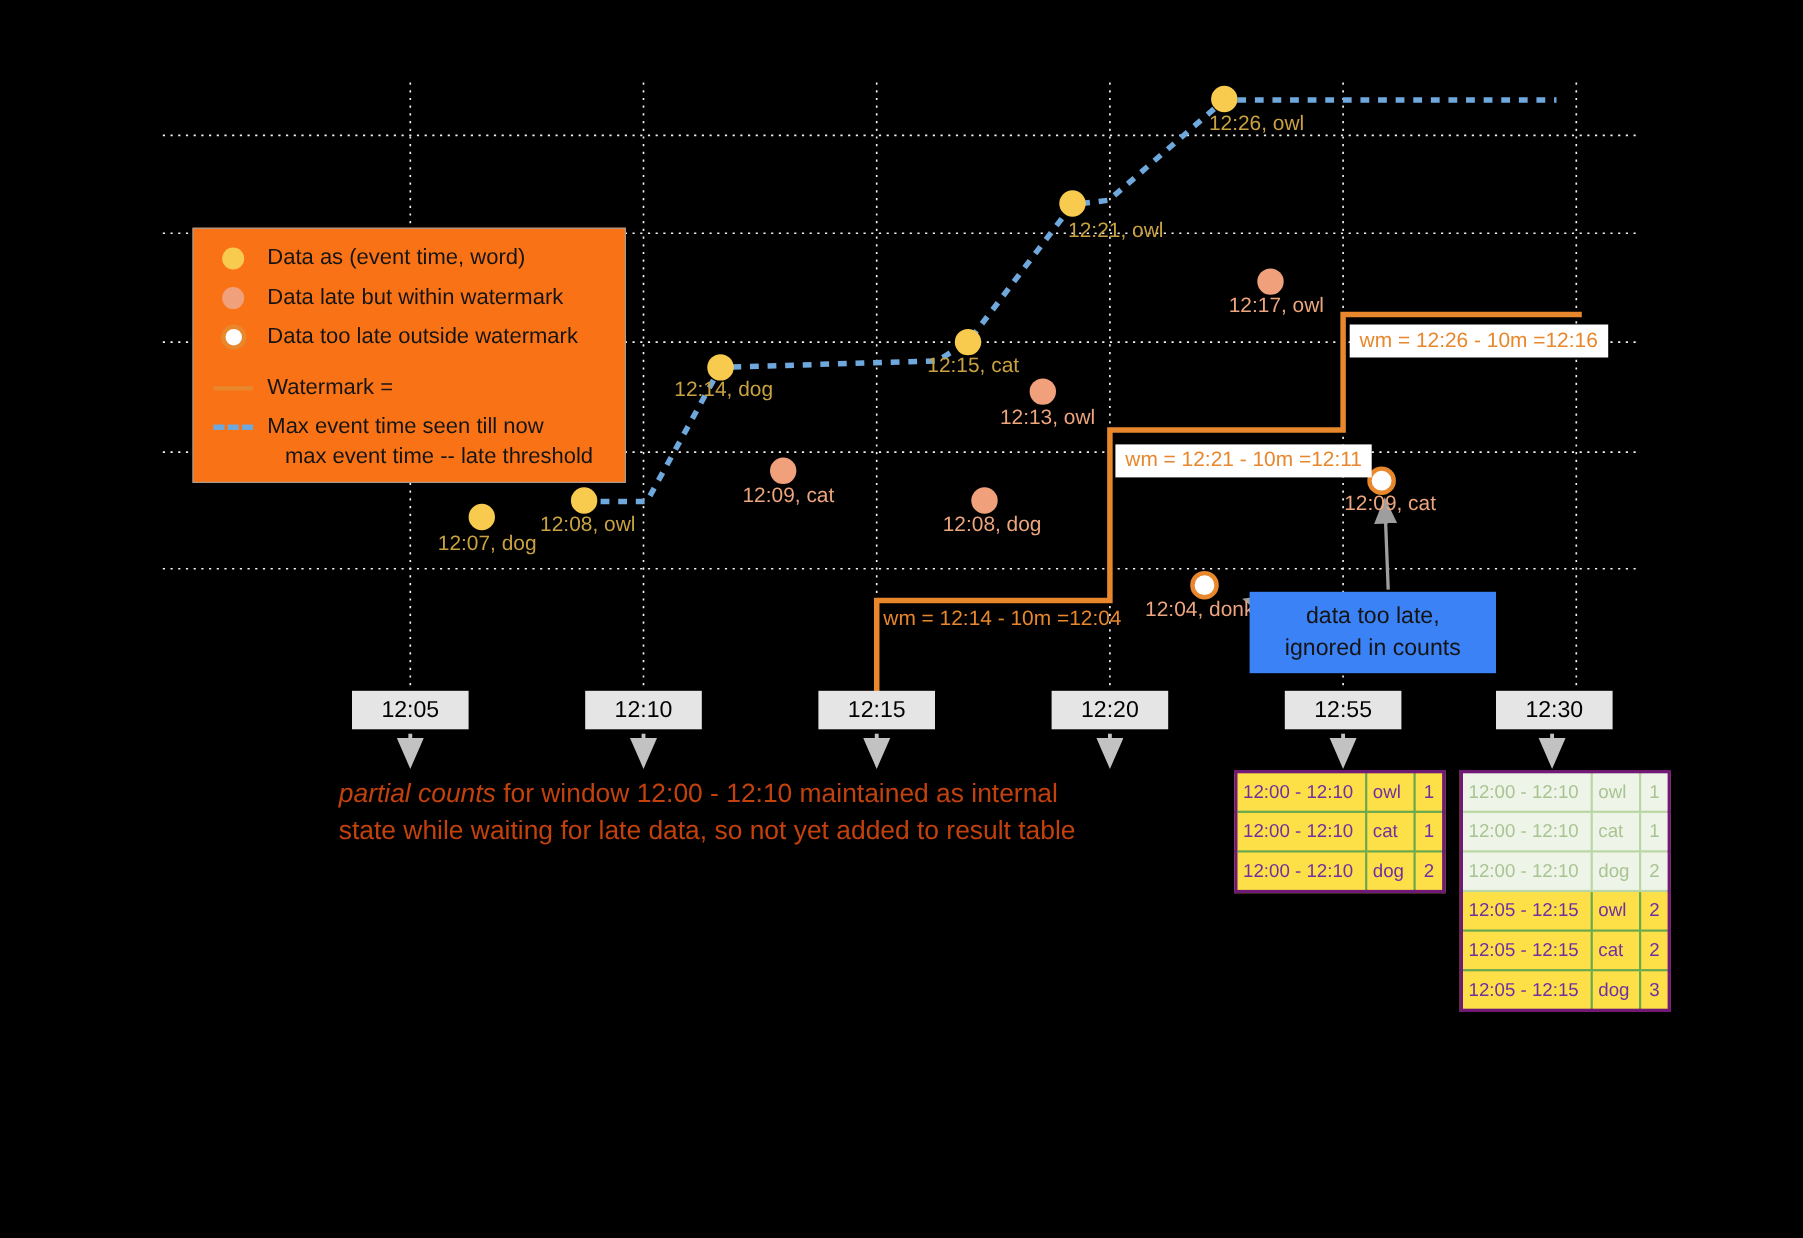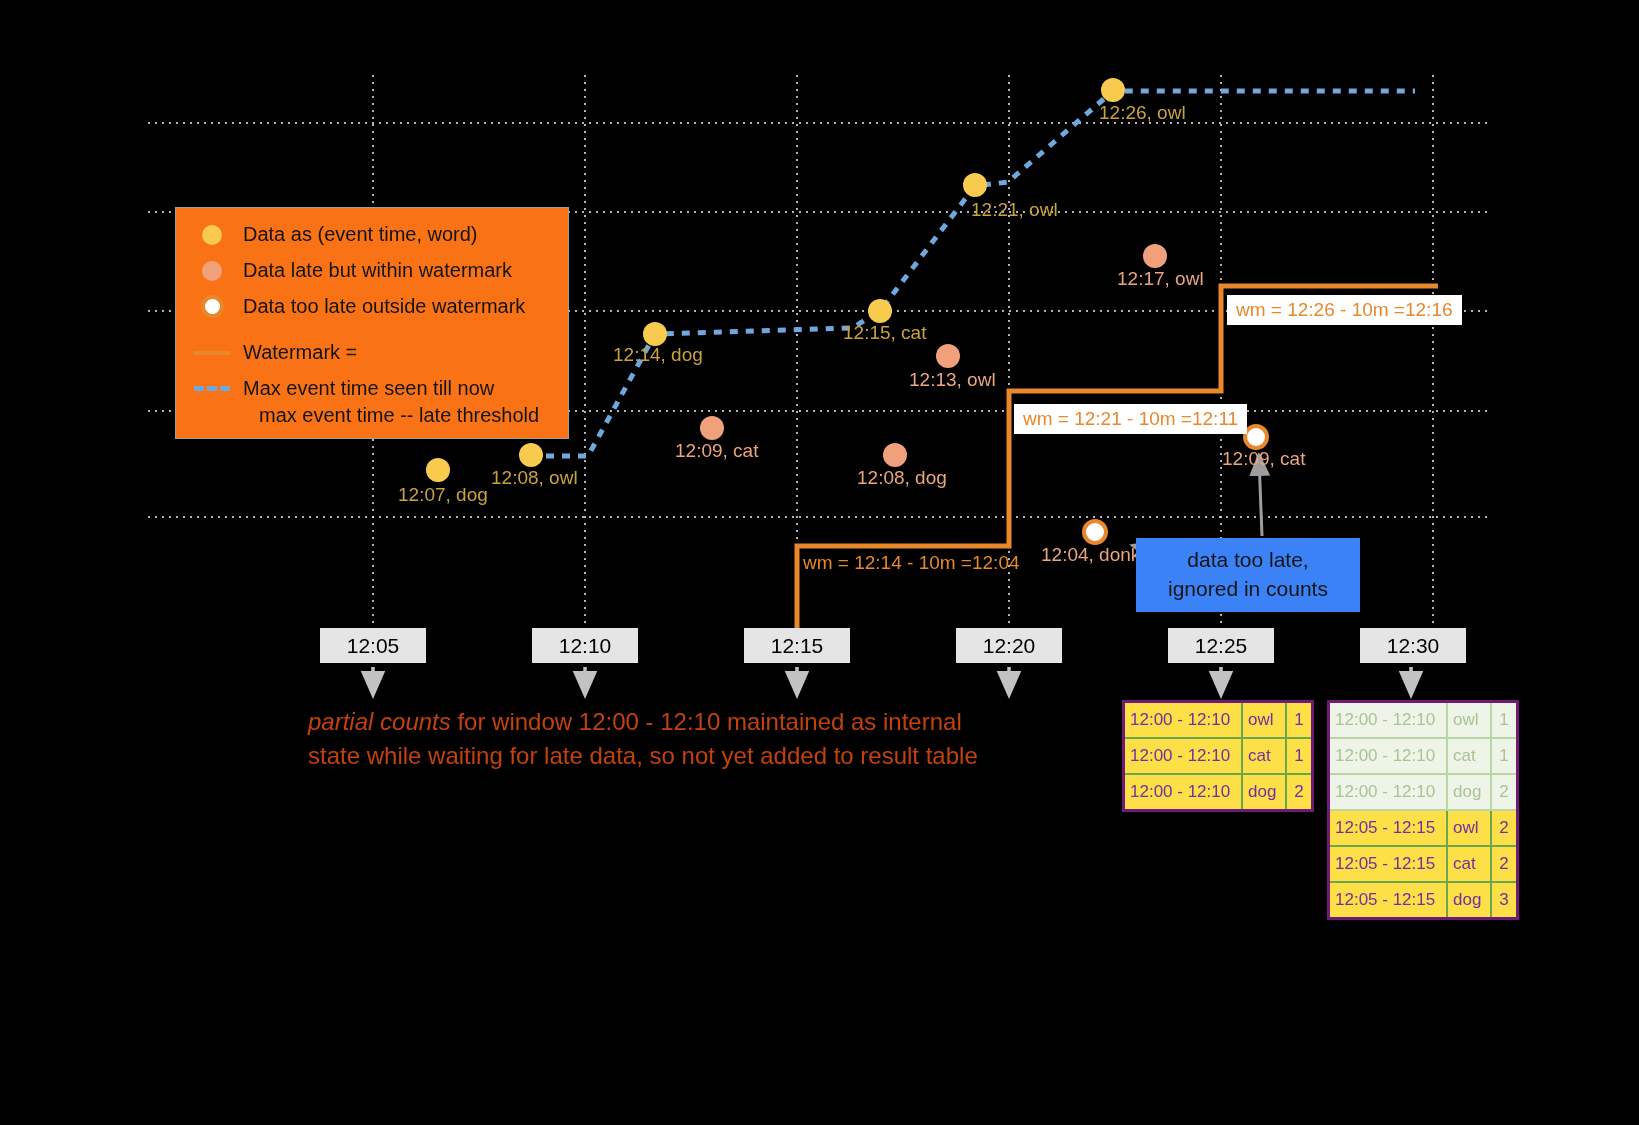--- a/index.html
+++ b/index.html
@@ -184,21 +184,21 @@
   <div class="pt-label lbl-late" style="left:1222px;top:448px">12:09, cat</div>
 
   <div class="wm-label" style="left:803px;top:552px">wm = 12:14 - 10m =12:04</div>
   <div class="wm-label boxed" style="left:1014px;top:404px">wm = 12:21 - 10m =12:11</div>
   <div class="wm-label boxed" style="left:1227px;top:295px">wm = 12:26 - 10m =12:16</div>
 
   <div class="tick" style="left:320px">12:05</div>
   <div class="tick" style="left:532px">12:10</div>
   <div class="tick" style="left:744px">12:15</div>
   <div class="tick" style="left:956px">12:20</div>
-  <div class="tick" style="left:1168px">12:25</div>
+  <div class="tick" style="left:1168px">12:55</div>
   <div class="tick" style="left:1360px">12:30</div>
 
   <div class="callout">
     <div>data too late,</div>
     <div>ignored in counts</div>
   </div>
 
   <div class="note note1">
     <div><span class="em-it">partial counts</span><span> for window 12:00 - 12:10 maintained as internal</span></div>
     <div>state while waiting for late data, so not yet added  to result table</div>

